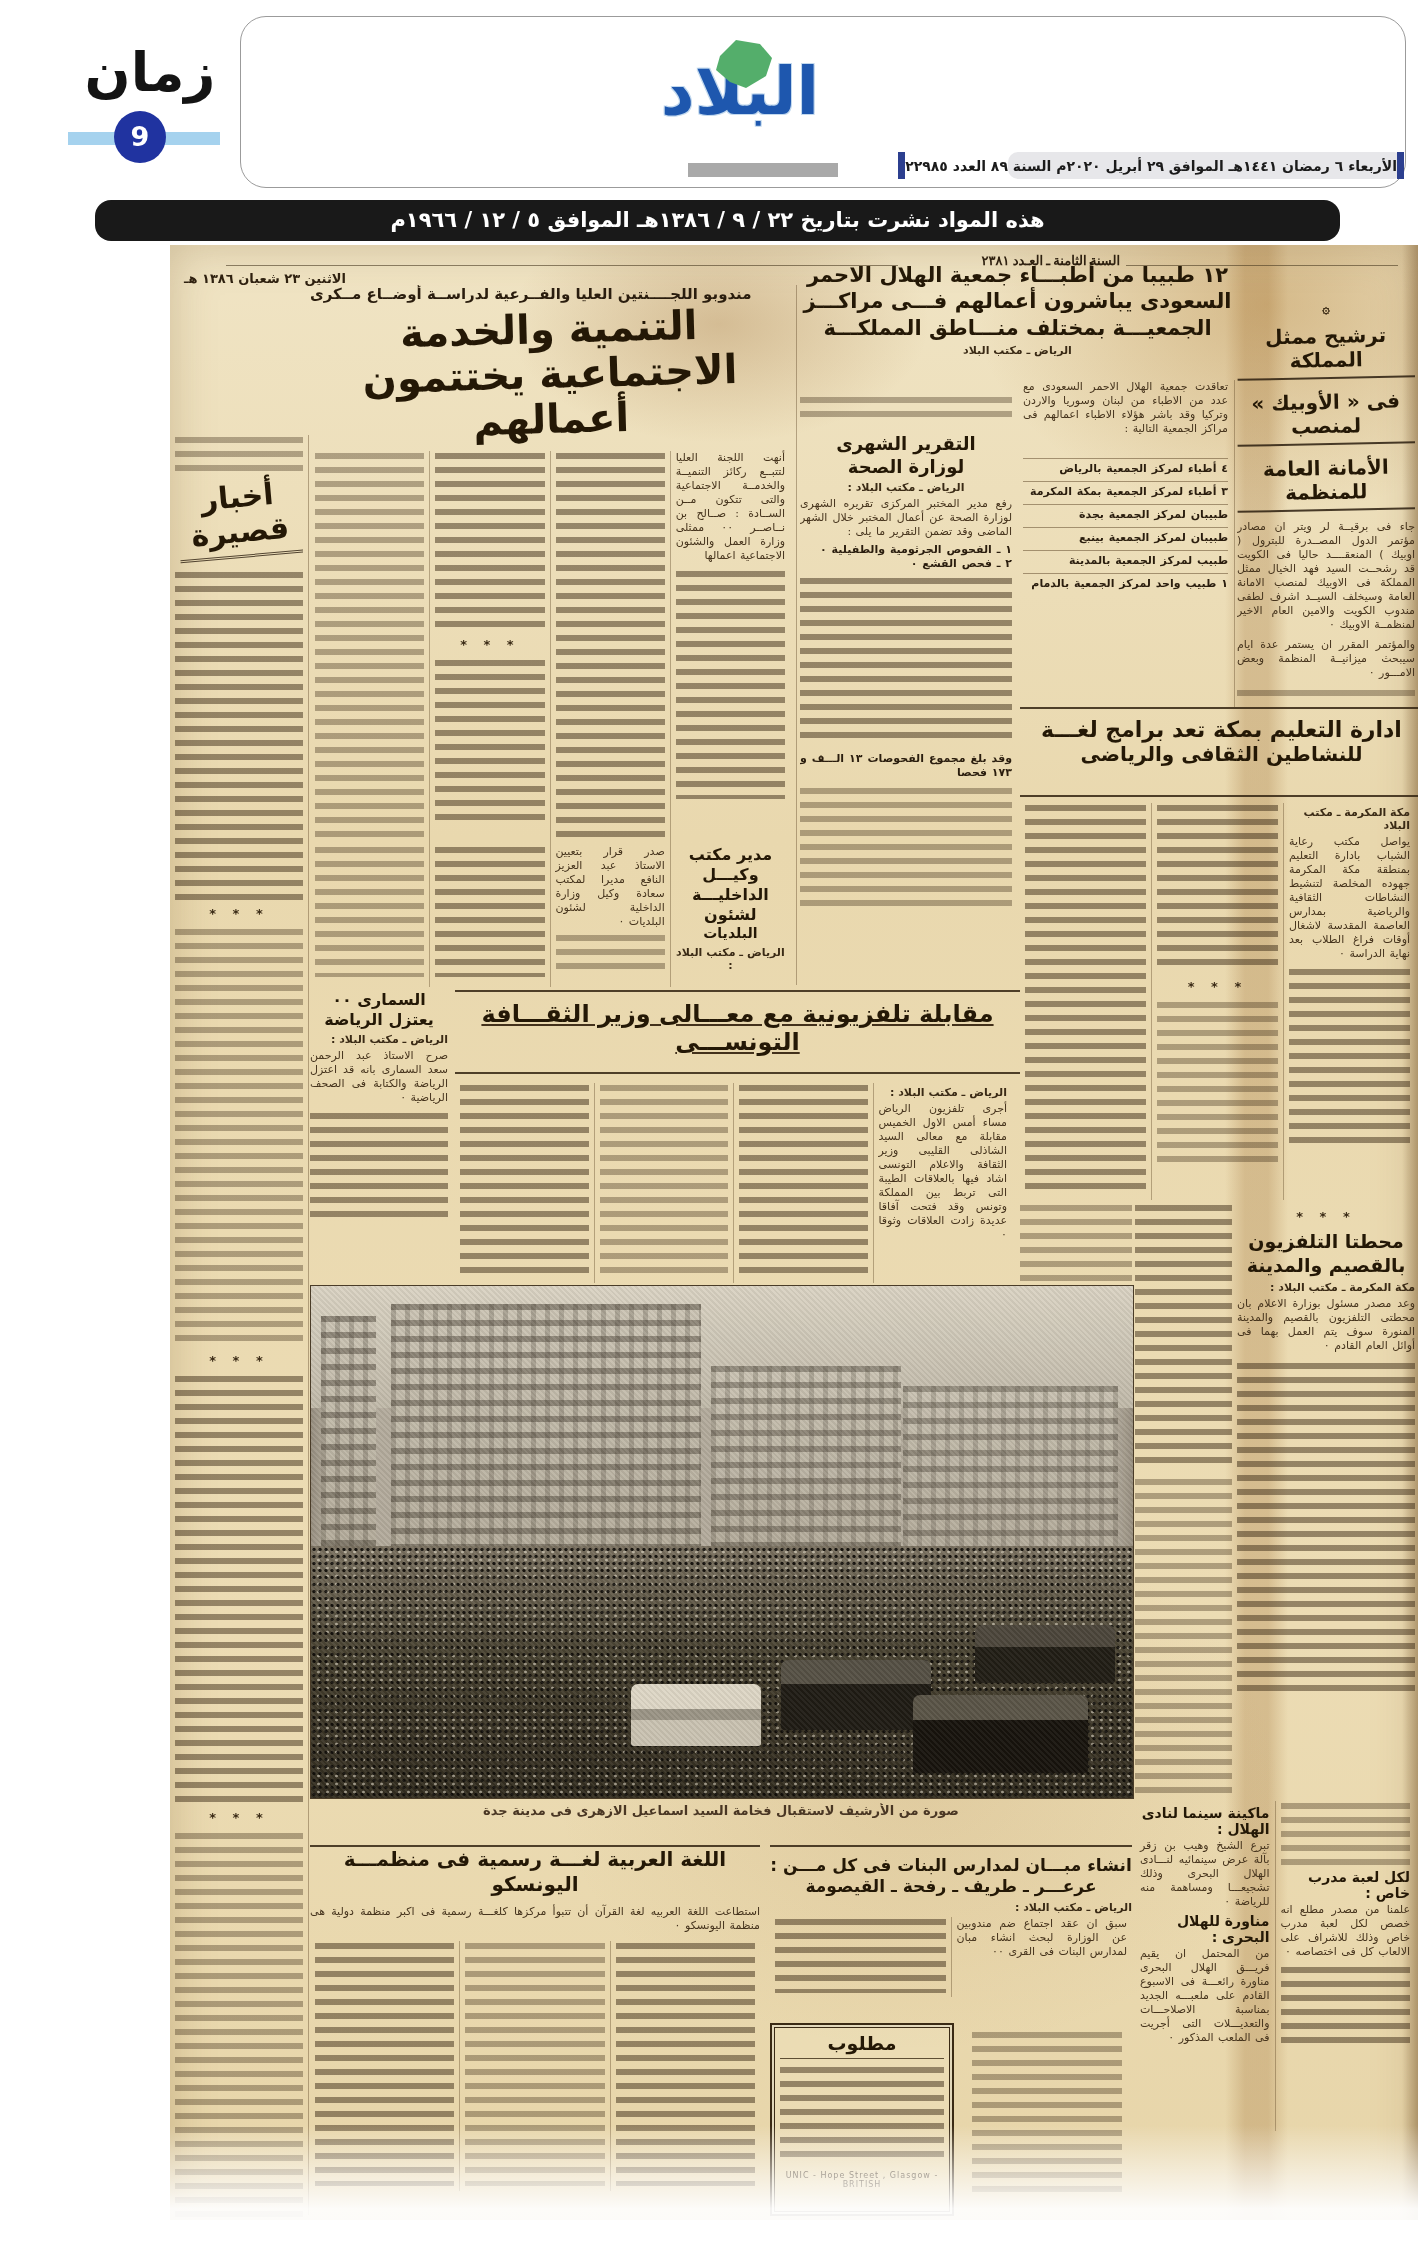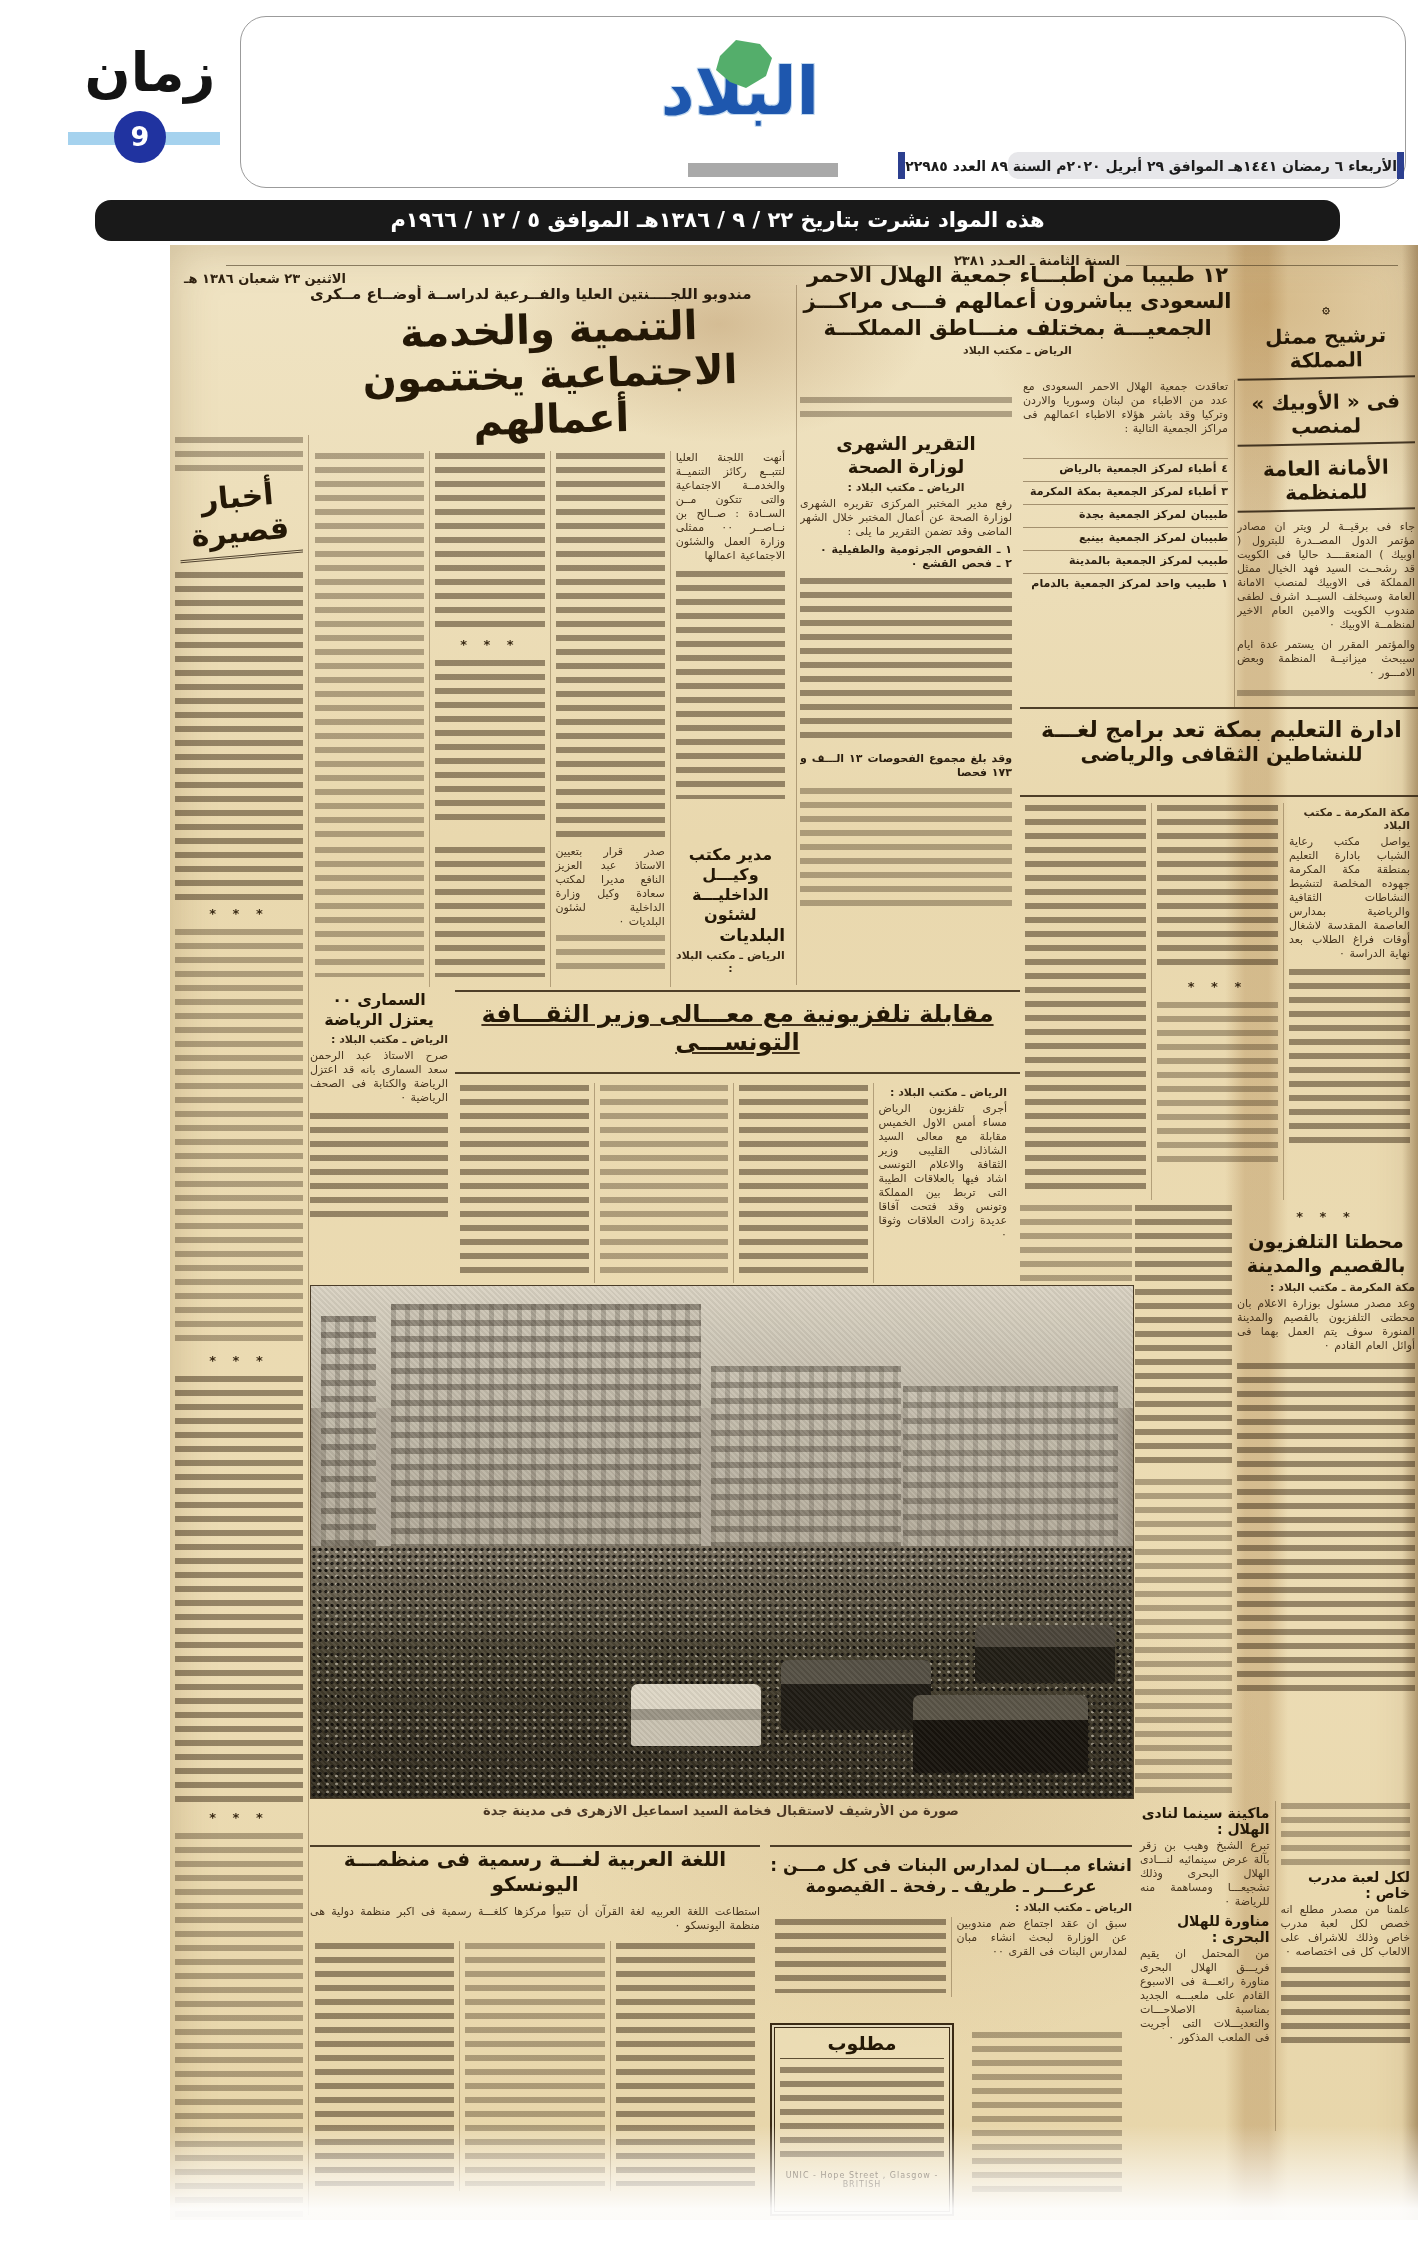--- a/index.html
+++ b/index.html
@@ -112,21 +112,21 @@
 
   <div class="repub-bar">هذه المواد نشرت بتاريخ ٢٢ / ٩ / ١٣٨٦هـ الموافق ٥ / ١٢ / ١٩٦٦م</div>
 
   <div class="scan">
 
     <div class="vrule" style="left:138px;top:190px;height:1780px;"></div>
     <div class="vrule" style="left:626px;top:40px;height:700px;"></div>
 
     <div class="mast-rule" style="top:20px;right:20px;width:272px;"></div>
     <div class="mast-rule" style="top:20px;left:56px;width:672px;"></div>
-    <div class="abs" style="right:298px;top:8px;font-size:13px;font-weight:bold;color:#2f2110;">السنة الثامنة ـ العـدد ٢٣٨١</div>
+    <div class="abs" style="right:298px;top:8px;font-size:13px;font-weight:bold;color:#2f2110;font-family:Liberation Serif, serif;">السنة الثامنة ـ العـدد ٢٣٨١</div>
     <div class="abs" style="left:14px;top:26px;font-size:13px;font-weight:bold;color:#2f2110;">الاثنين ٢٣ شعبان ١٣٨٦ هـ</div>
 
     <div class="blk" style="right:3px;top:50px;width:178px;height:405px;">
       <div class="stars">۞</div>
       <div class="opec-h">ترشيح ممثل المملكة</div>
       <div class="opec-h">فى « الأوبيك » لمنصب</div>
       <div class="opec-h">الأمانة العامة للمنظمة</div>
       <div class="body">جاء فى برقيــة لر ويتر ان مصادر مؤتمر الدول المصــدرة للبترول ( اوبيك ) المنعقــــد حاليا فى الكويت قد رشحــت السيد فهد الخيال ممثل المملكة فى الاوبيك لمنصب الامانة العامة وسيخلف السيــد اشرف لطفى مندوب الكويت والامين العام الاخير لمنظمــة الاوبيك ٠</div>
       <div class="body" style="margin-top:6px;">والمؤتمر المقرر ان يستمر عدة ايام سيبحث ميزانيــة المنظمة وبعض الامـــور ٠</div>
       <div class="faux light" style="height:70px;margin-top:8px;"></div>
@@ -181,21 +181,21 @@
           <div class="faux light" style="height:388px;"></div>
         </div>
       </div>
     </div>
 
     <div class="blk" style="left:140px;top:600px;width:480px;height:142px;">
       <div class="cols">
         <div>
           <div class="subhead" style="font-size:16px;">مدير مكتب وكيـــل</div>
           <div class="subhead" style="font-size:16px;">الداخليـــة لشئون</div>
-          <div class="subhead" style="font-size:17px;text-align:right;">البلديات</div>
+          <div class="subhead" style="font-size:14px;">البلديات</div>
           <div class="dateline" style="text-align:center;">الرياض ـ مكتب البلاد :</div>
         </div>
         <div>
           <div class="body">صدر قرار بتعيين الاستاذ عبد العزيز النافع مديرا لمكتب سعادة وكيل وزارة الداخلية لشئون البلديات ٠</div>
           <div class="faux light" style="height:40px;margin-top:4px;"></div>
         </div>
         <div>
           <div class="faux" style="height:132px;"></div>
         </div>
         <div>

